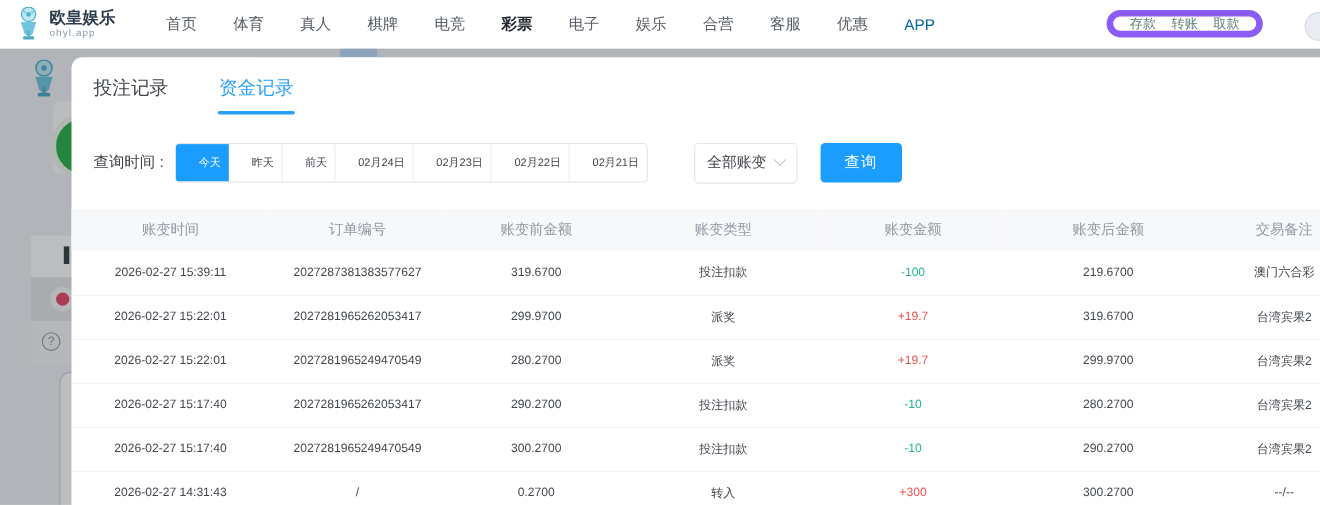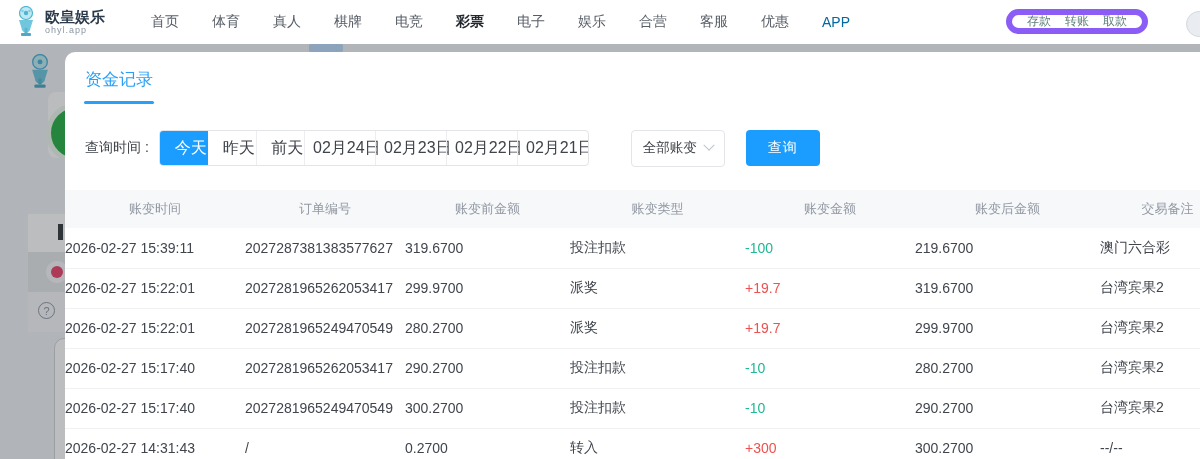--- a/index.html
+++ b/index.html
@@ -47,40 +47,40 @@
 
   .tabs { display:flex; padding:16px 0 0 20px; }
   .tab { position:relative; font-size:17px; color:#40454c; margin-right:46px; padding-bottom:13px; cursor:pointer; }
   .tab.active { color:#28a0f8; }
   .tab.active::after { content:""; position:absolute; left:-1px; right:-1px; bottom:0; height:3px;
       border-radius:2px; background:#28a0f8; }
 
   .filter-row { display:flex; align-items:center; margin:26px 0 0 20px; height:36px; }
   .filter-label { font-size:14px; color:#3f434a; margin-right:10px; white-space:nowrap; }
   .seg { display:flex; align-items:stretch; height:36px; border:1px solid #e2e4e8; border-radius:4px; overflow:hidden; background:#fff; }
-  .seg-item { display:flex; align-items:center; justify-content:center; font-size:16px; color:#3f434a;
+  .seg-item { display:flex; align-items:center; justify-content:center; font-size:10px; color:#3f434a;
       cursor:pointer; white-space:nowrap;padding-left:14px; }
   .seg-item.short { width:48px; }
   .seg-item.date { width:71px; }
   .seg-item + .seg-item { border-left:1px solid #ebedf0; }
   .seg-item.active { background:#1b9dff; color:#fff; border-left:none; }
   .seg-item.active + .seg-item { border-left:none; }
   .select-box { display:flex; align-items:center; justify-content:space-between; width:94px; height:37px;
       border:1px solid #e3e5e9; border-radius:4px; margin-left:42px; padding:0 11px; cursor:pointer; }
   .select-value { font-size:13.5px; color:#3f434a; }
   .chevron { width:8px; height:8px; border-right:1.5px solid #bfc5cd; border-bottom:1.5px solid #bfc5cd;
       transform:rotate(45deg) translate(-2px,-2px); }
   .query-btn { width:74px; height:36px; margin-left:21px; background:#1b9dff; border:none; border-radius:4px;
       color:#fff; font-size:14px; letter-spacing:1px; cursor:pointer; font-family:inherit; }
 
   
   .tbl-wrap { margin-top:24px; }
   table { border-collapse:collapse; table-layout:fixed; width:1170px; }
   thead th { height:38px; background:#f7f8fa; color:#9298a2; font-weight:normal; font-size:13px; text-align:center; }
-  tbody td { height:40px; border-bottom:1px solid #f0f1f3; color:#40454d; font-size:14px; 
+  tbody td { height:40px; border-bottom:1px solid #f0f1f3; color:#40454d; font-size:11px; text-align:center;
       white-space:nowrap; overflow:visible; }
   td.c-amt[data-dir="neg"] { color:#21b795; }
   td.c-amt[data-dir="pos"] { color:#f0504e; }
 </style>
 </head>
 <body>
 
 <div class="screen">
 
   <header class="topbar">
@@ -139,20 +139,21 @@
     <div class="bg-red-dot"></div>
     <div class="bg-row3"></div>
     <div class="bg-help">?</div>
     <div class="bg-bigcard"></div>
     <div class="dim"></div>
   </div>
 
   <section class="panel">
 
     <div class="tabs">
+      <span class="tab">投注记录</span>
       <span class="tab active">资金记录</span>
     </div>
 
     <div class="filter-row">
       <span class="filter-label">查询时间 :</span>
       <div class="seg">
         <span class="seg-item short active">今天</span>
         <span class="seg-item short">昨天</span>
         <span class="seg-item short">前天</span>
         <span class="seg-item date">02月24日</span>

